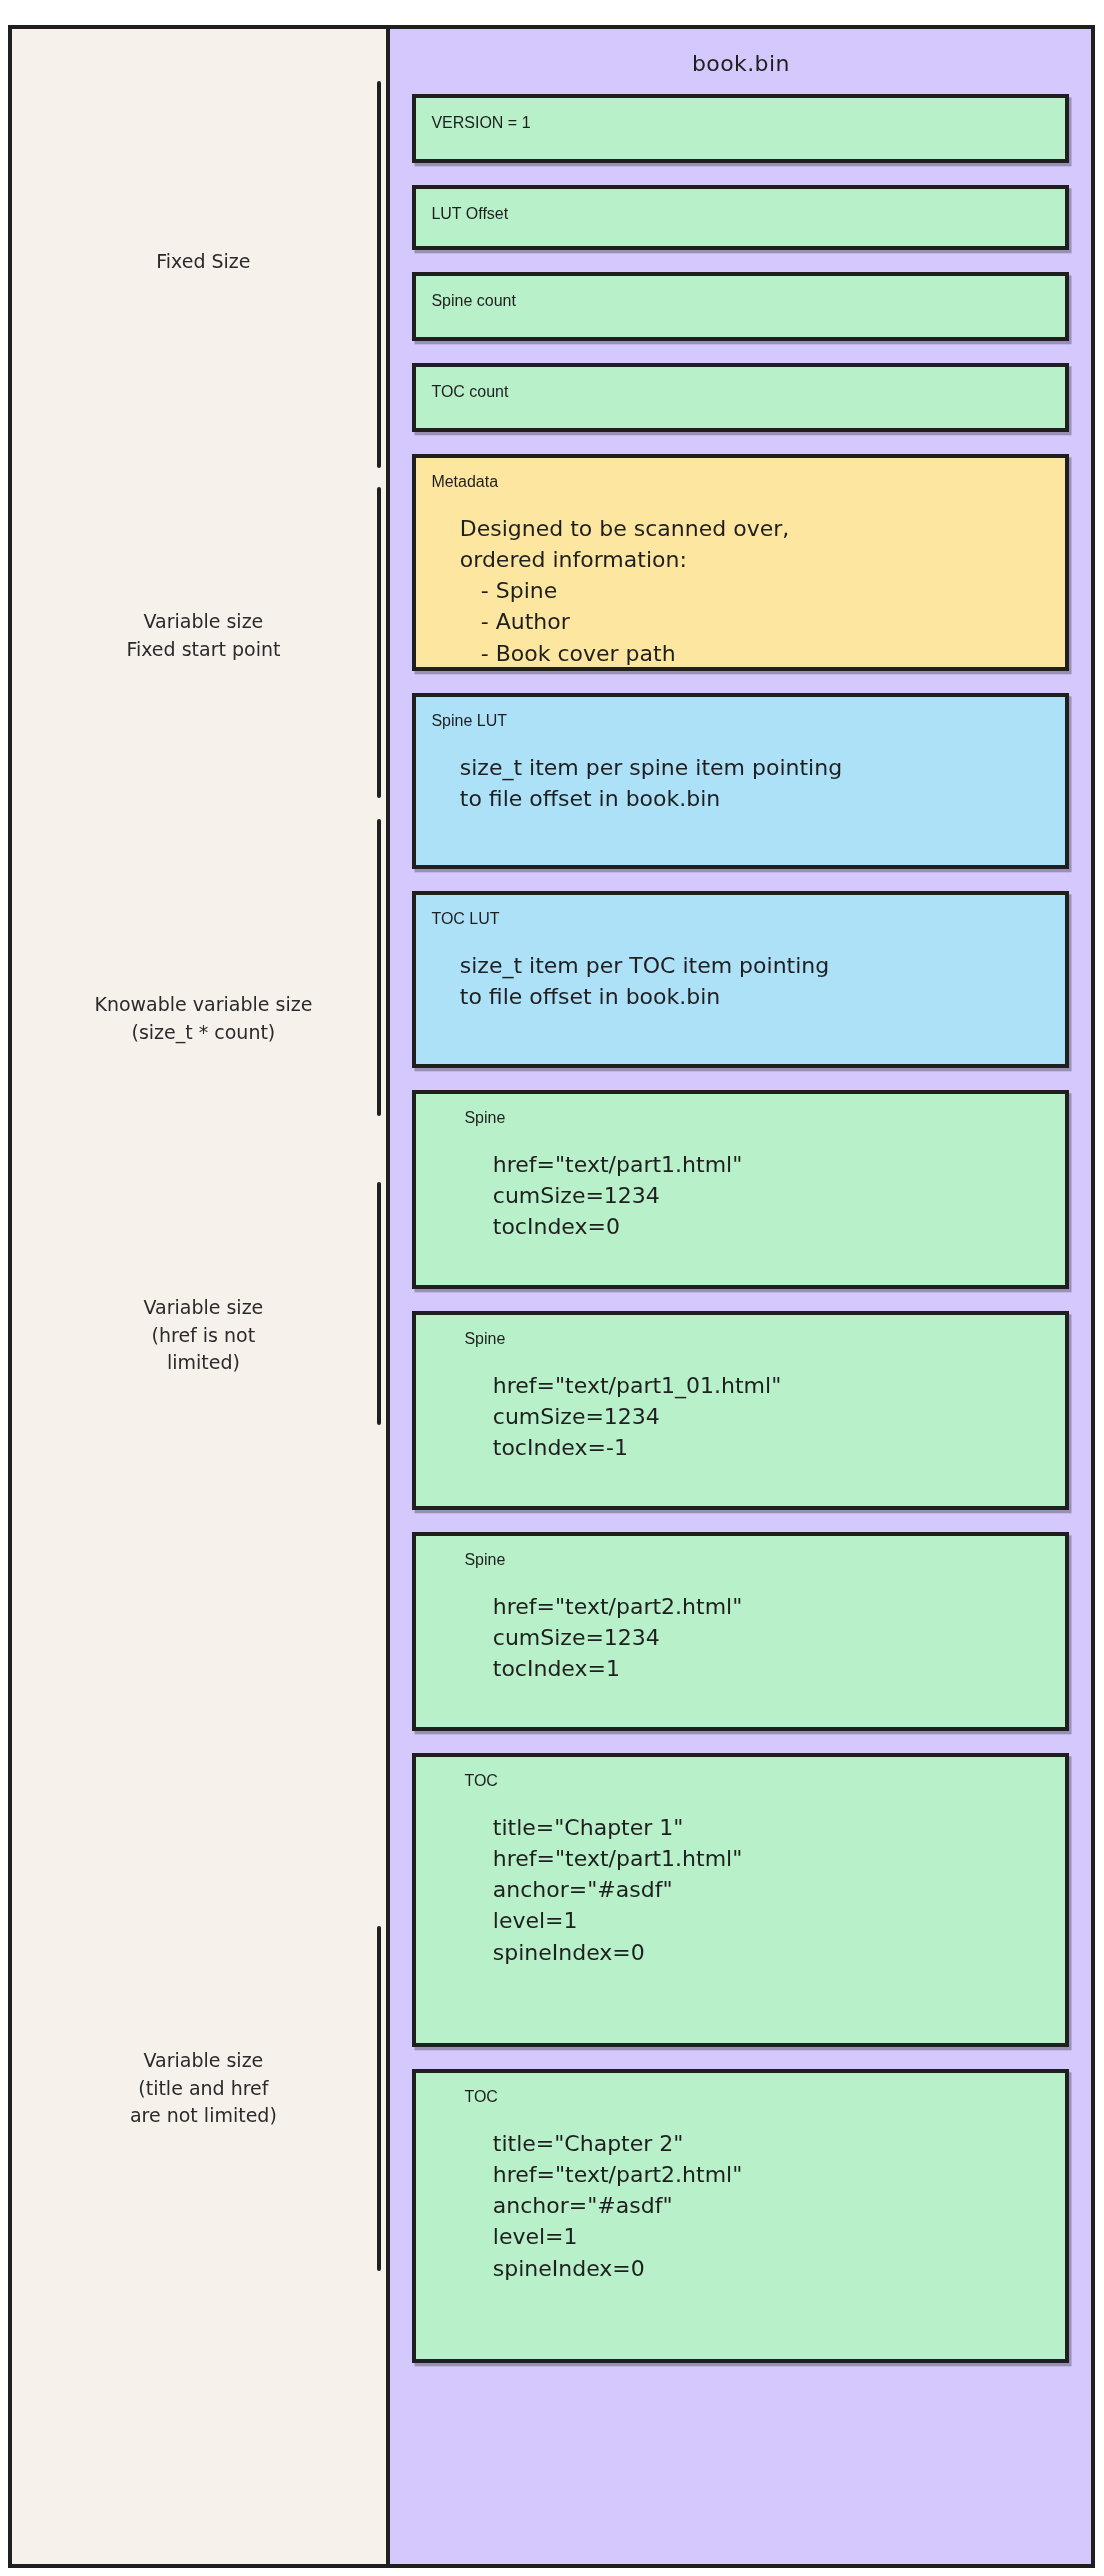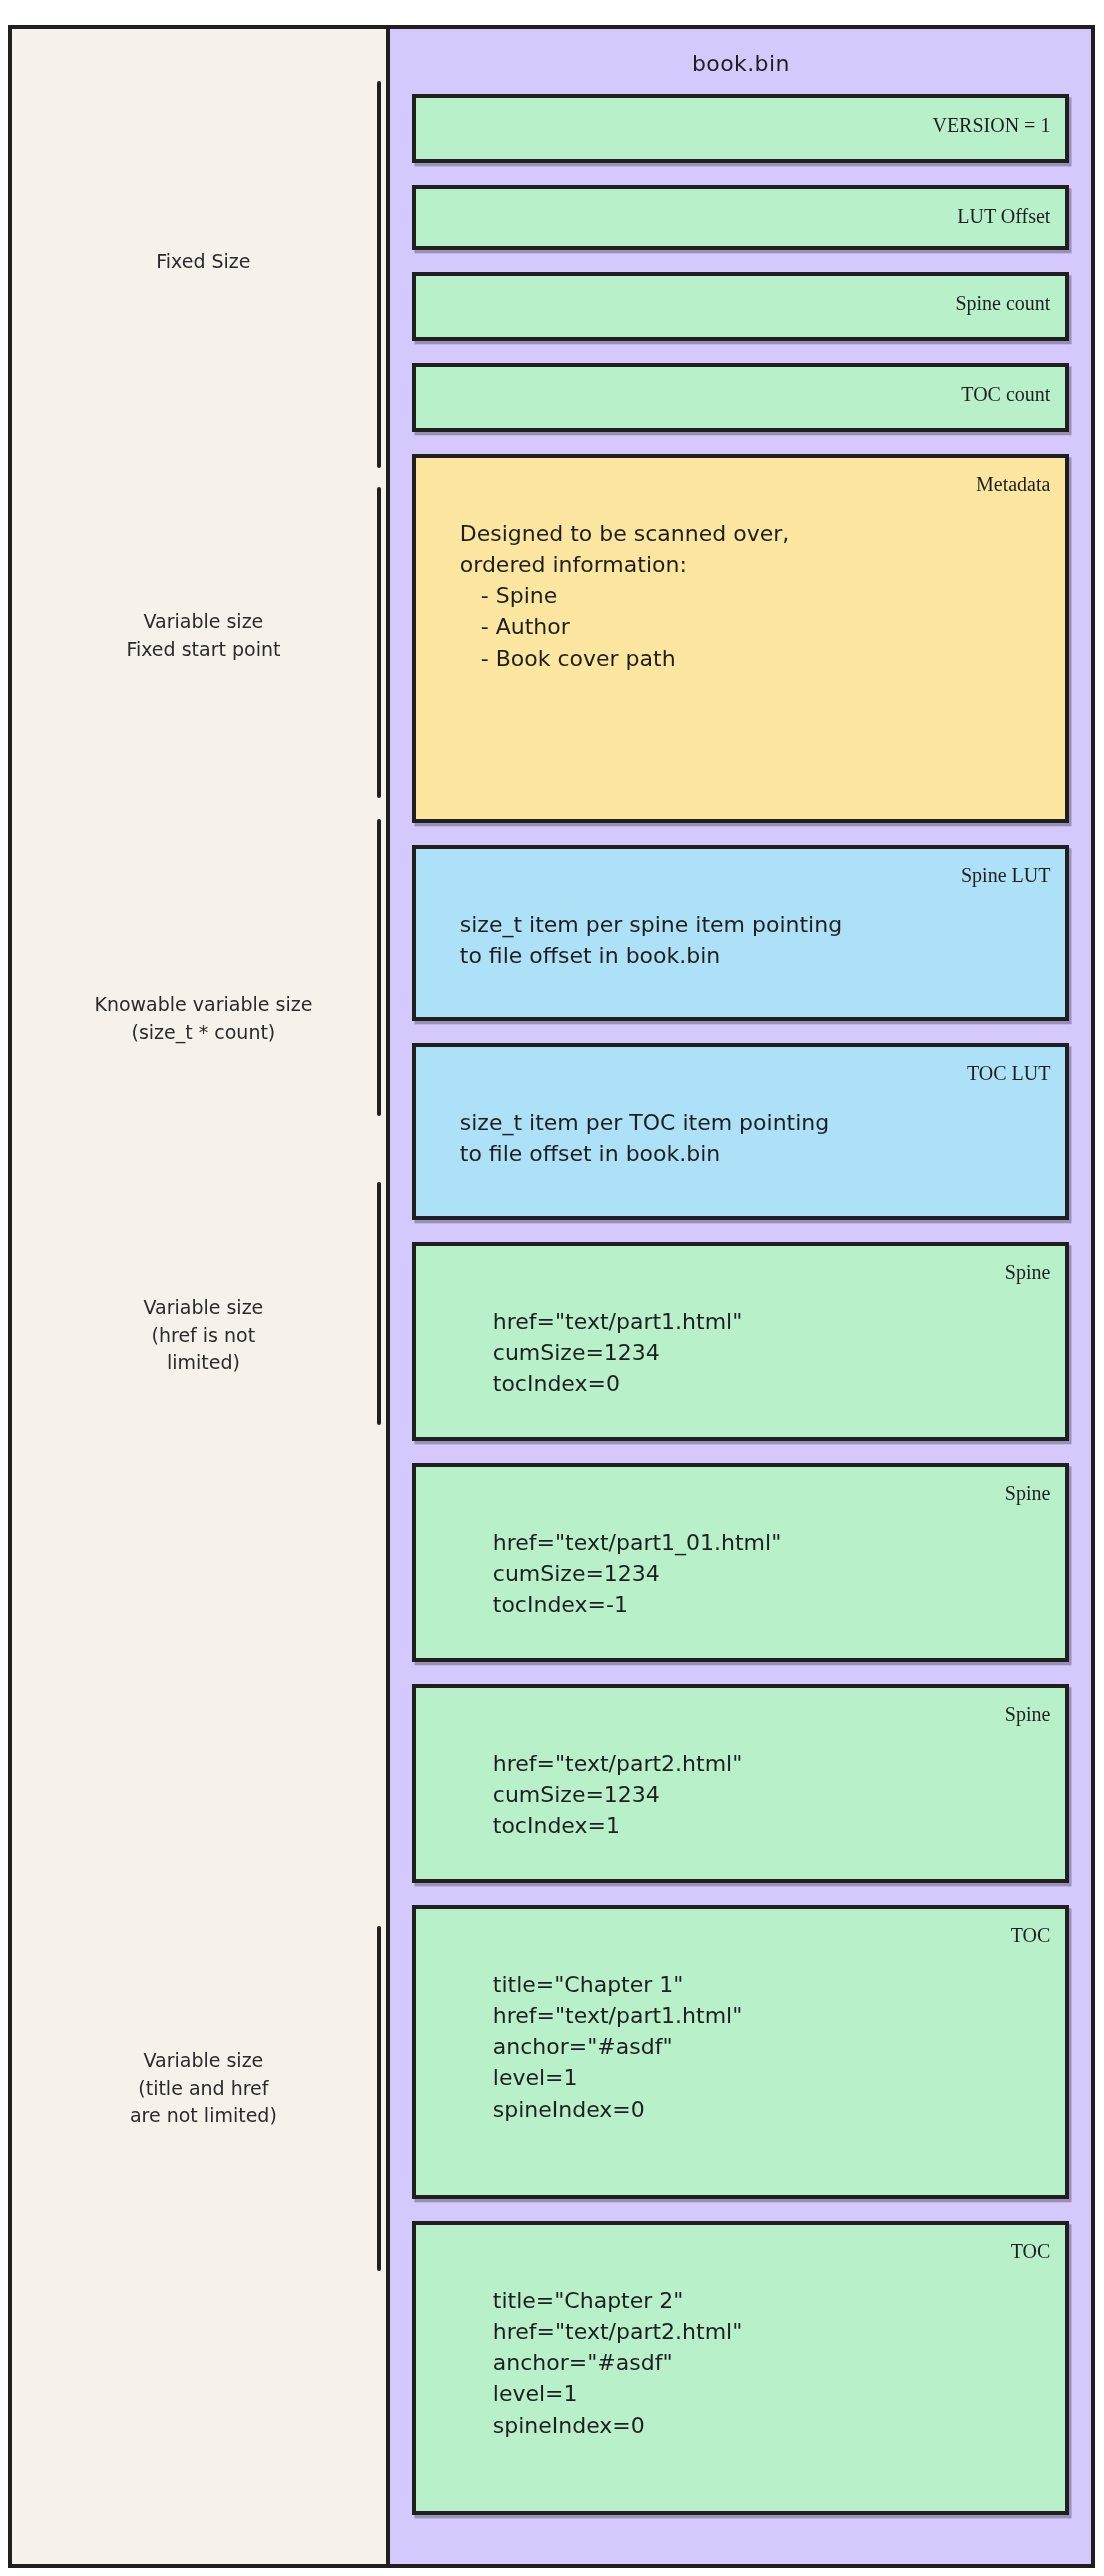--- a/index.html
+++ b/index.html
@@ -67,26 +67,25 @@
     padding: 13.4px 15px 16.7px 15px;
     box-shadow: 2.5px 3.3px 0 rgba(0,0,0,0.28);
   }
   .rec.green  { background: #b8f0ca; padding-left: 48px; }
   .rec.yellow { background: #fde7a0; }
   .rec.blue   { background: #ade1f8; }
 
   .rec.slim { padding: 15px 15px 16.7px 15px; min-height: 65px; }
 
   .rec-title {
-    font-family: Liberation Serif, serif;
-    font-size: 20px;
+    font-family: Liberation Sans, sans-serif;
+    font-size: 16px;
     color: #1f1f1f;
     line-height: 1.25;
     white-space: pre;
-    text-align: right;
   }
   .rec-lines {
     margin-top: 21px;
     padding-left: 28.4px;
   }
   .rec-line {
     font-family: "DejaVu Sans", sans-serif;
     font-size: 22px;
     color: #1f1f1f;
     line-height: 1.42;
@@ -157,21 +156,21 @@
       </div>
 
       <div class="rec green slim" style="height:69px;">
         <div class="rec-title">Spine count</div>
       </div>
 
       <div class="rec green slim" style="height:69px;">
         <div class="rec-title">TOC count</div>
       </div>
 
-      <div class="rec yellow" style="height:369px;">
+      <div class="rec yellow" style="height:217px;">
         <div class="rec-title">Metadata</div>
         <div class="rec-lines">
           <div class="rec-line">Designed to be scanned over,</div>
           <div class="rec-line">ordered information:</div>
           <div class="rec-line">   - Spine</div>
           <div class="rec-line">   - Author</div>
           <div class="rec-line">   - Book cover path</div>
         </div>
       </div>
 

